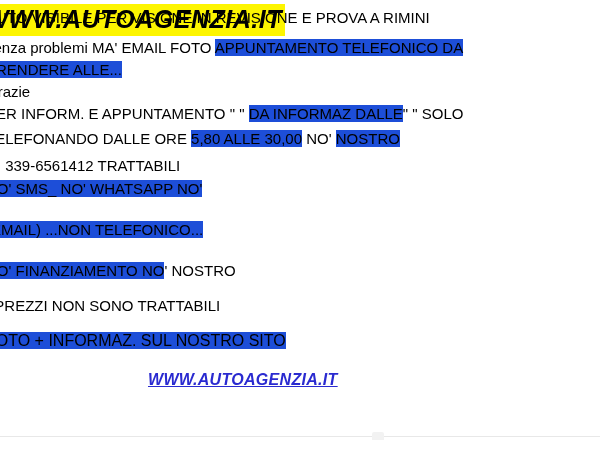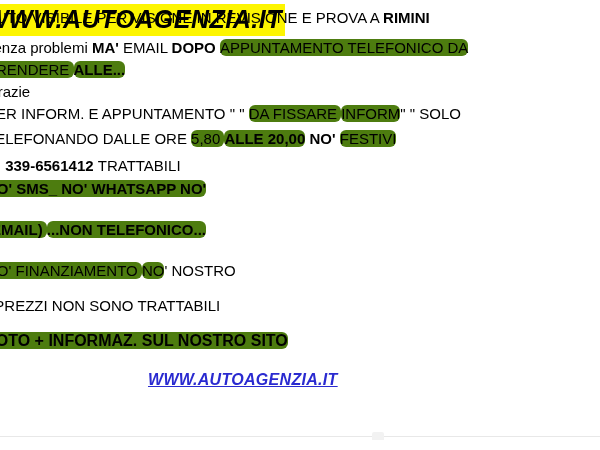--- a/index.html
+++ b/index.html
@@ -22,25 +22,24 @@
     overflow: hidden;
   }
   .line {
     position: absolute;
     white-space: nowrap;
     color: #000000;
     font-size: 15px;
     line-height: 1.1;
   }
   .hl {
-    background: #4d7c0f;
-    border-radius: 6px;
+    background: #1d4ed8;
   }
   .b {
-    font-weight: bold;
+    font-weight: normal;
   }
   
   .banner {
     position: absolute;
     left: -18px;
     top: 4px;
     font-size: 25px;
     font-weight: bold;
     font-style: italic;
     letter-spacing: 0.5px;
@@ -97,37 +96,37 @@
 
 <div class="page">
 
   <div class="banner">WWW.AUTOAGENZIA.IT</div>
 
   <div class="line l1">
     <span>AUTO VISIBILE PER VISIONE IN REVISIONE E PROVA A </span><span class="b">RIMINI</span>
   </div>
 
   <div class="line l2">
-    <span>senza problemi </span><span class="b">MA' </span><span>EMAIL </span><span class="b">DOPO </span><span class="hl">APPUNTAMENTO TELEFONICO DA</span>
+    <span>senza problemi </span><span class="b">MA' </span><span>EMAIL </span><span class="b">FOTO </span><span class="hl">APPUNTAMENTO TELEFONICO DA</span>
   </div>
 
   <div class="line l3">
     <span class="hl">PRENDERE </span><span class="hl b">ALLE...</span>
   </div>
 
   <div class="line l4">
     <span>Grazie</span>
   </div>
 
   <div class="line l5">
-    <span>PER INFORM. E APPUNTAMENTO " " </span><span class="hl">DA FISSARE </span><span class="hl">INFORM</span><span>" " SOLO</span>
+    <span>PER INFORM. E APPUNTAMENTO " " </span><span class="hl">DA INFORMAZ </span><span class="hl">DALLE</span><span>" " SOLO</span>
   </div>
 
   <div class="line l6">
-    <span>TELEFONANDO DALLE ORE </span><span class="hl">5,80 </span><span class="hl b">ALLE 20,00</span><span>  </span><span class="b">NO' </span><span class="hl">FESTIVI</span>
+    <span>TELEFONANDO DALLE ORE </span><span class="hl">5,80 </span><span class="hl b">ALLE 30,00</span><span>  </span><span class="b">NO' </span><span class="hl">NOSTRO</span>
   </div>
 
   <div class="line l7">
     <span class="b">N. 339-6561412 </span><span>TRATTABILI</span>
   </div>
 
   <div class="line l8">
     <span class="hl b">NO' SMS_ NO' WHATSAPP NO'</span>
   </div>
 

